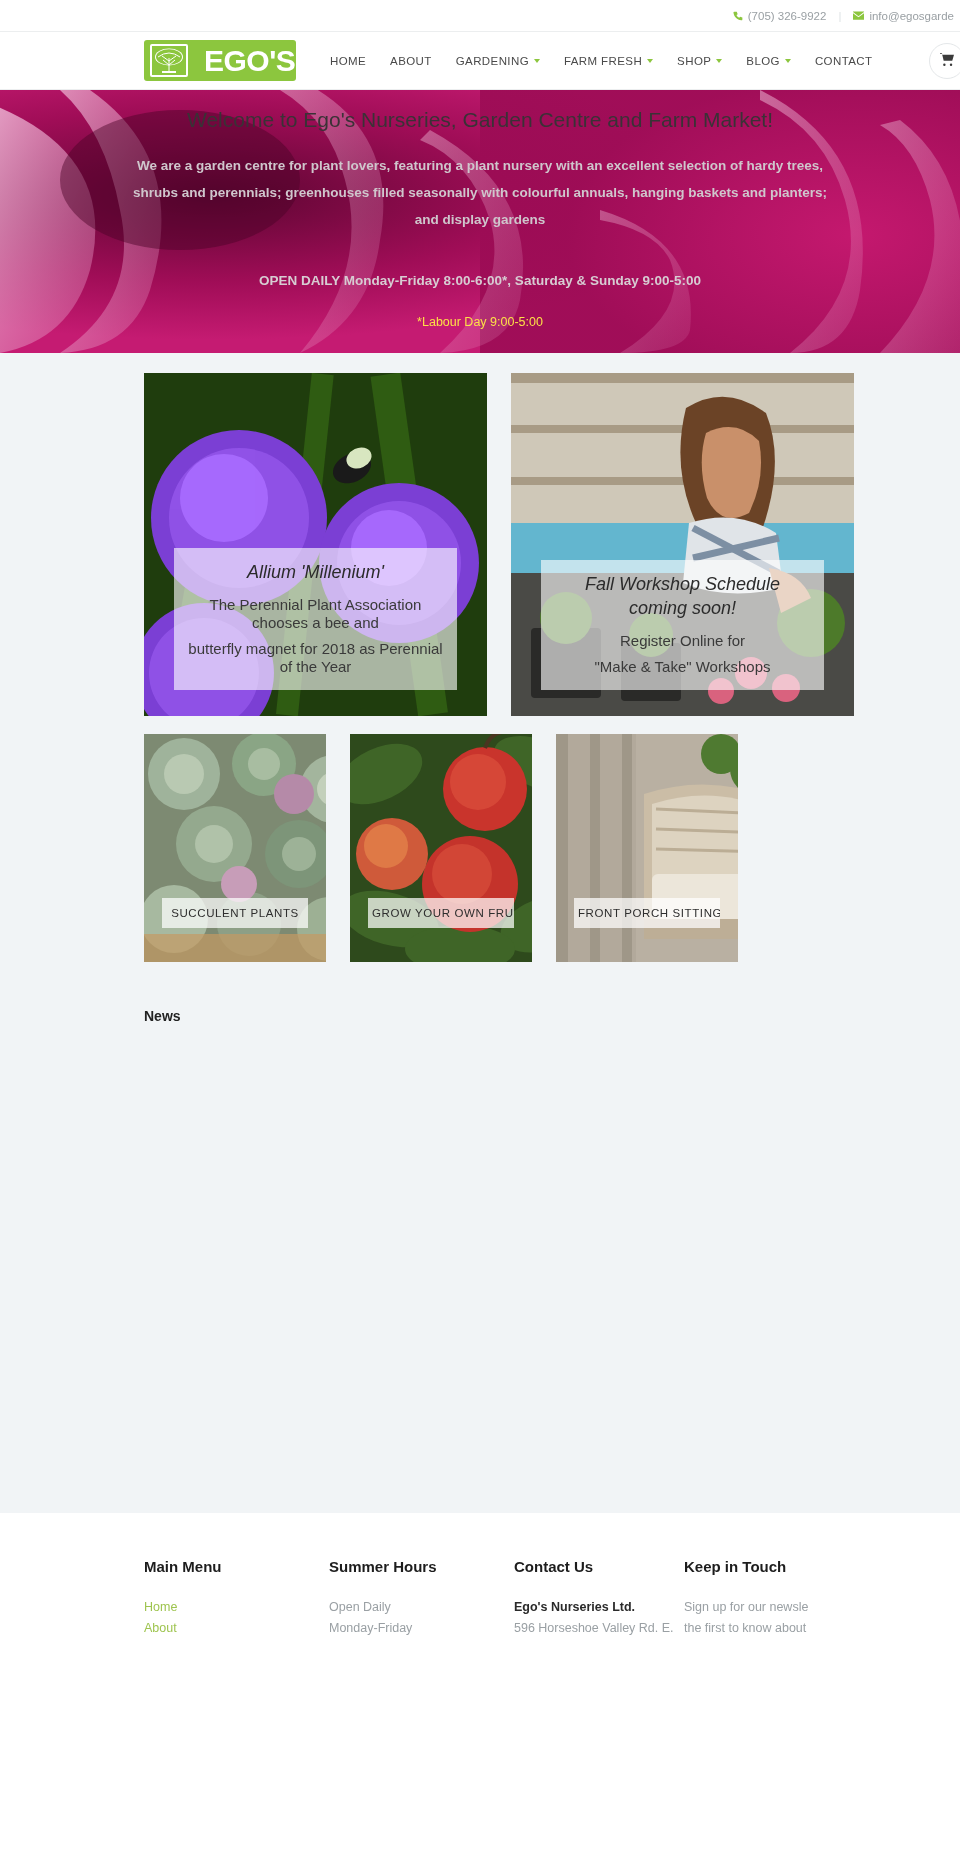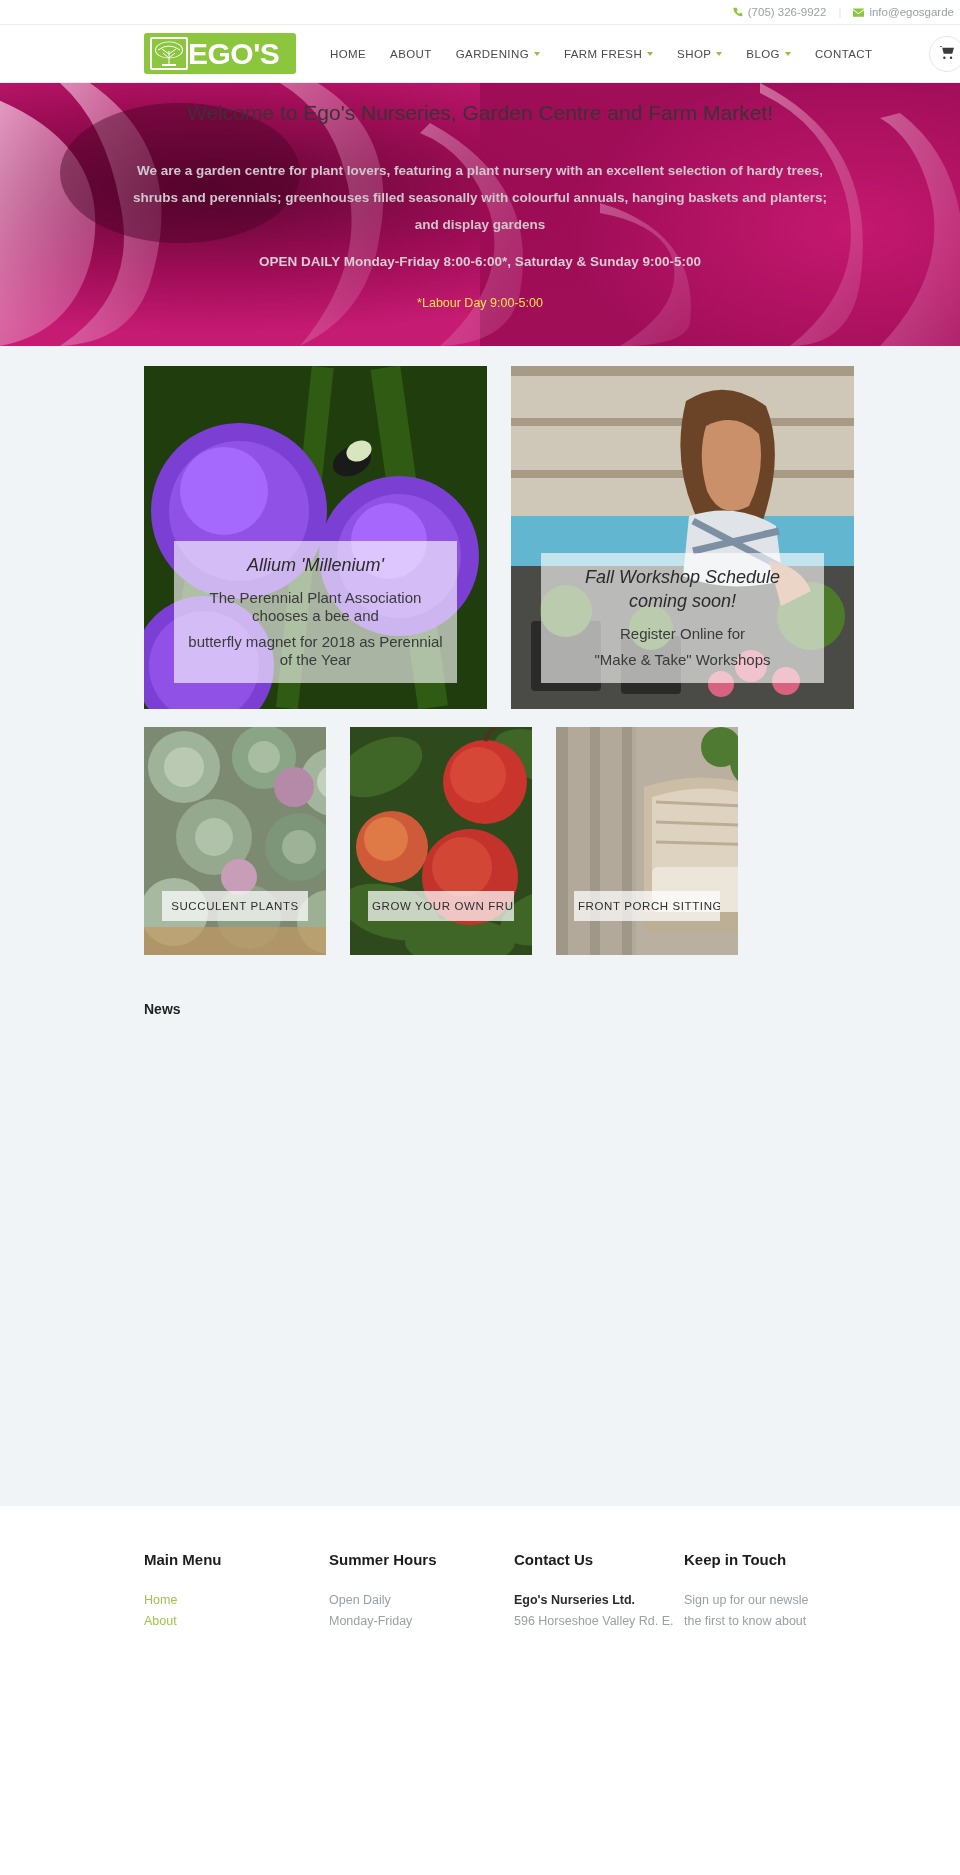--- a/index.html
+++ b/index.html
@@ -7,21 +7,21 @@
     width: 960px;
     background: #ffffff;
     font-family: "Liberation Sans", sans-serif;
     color: #333;
     overflow-x: hidden;
   }
   body { width: 960px; position: relative; }
 
   
   .topbar {
-    height: 25px;
+    height: 32px;
     background: #ffffff;
     border-bottom: 1px solid #eceeef;
     display: flex;
     align-items: center;
     justify-content: flex-end;
     padding-right: 6px;
     font-size: 11.5px;
     color: #9aa0a4;
   }
   .topbar-item { display: flex; align-items: center; gap: 5px; white-space: nowrap; }
@@ -38,21 +38,21 @@
     align-items: center;
     padding-left: 144px;
     position: relative;
   }
   .logo {
     width: 152px; height: 41px;
     background: #8cc63e;
     border-radius: 3px;
     display: flex; align-items: center;
     padding-left: 6px;
-    gap: 0;
+    gap: 16px;
     flex: none;
   }
   .logo-mark {
     width: 38px; height: 33px;
     border: 2px solid #ffffff;
     border-radius: 2px;
     position: relative;
     overflow: hidden;
     flex: none;
   }
@@ -103,33 +103,33 @@
   .hero-inner {
     position: relative;
     z-index: 2;
     text-align: center;
     padding-top: 18px;
   }
   .hero-title {
     font-size: 21px;
     color: #3a3236;
     font-weight: normal;
-    margin-bottom: 32px;
+    margin-bottom: 20px;
     white-space: nowrap;
   }
   .hero-sub {
     font-size: 13.5px;
     font-weight: bold;
     color: #cfc6cc;
     line-height: 27px;
     max-width: 760px;
     margin: 0 auto;
   }
   .hero-hours {
-    margin-top: 16px;
+    margin-top: 40px;
     font-size: 13.5px;
     font-weight: bold;
     color: #d7ccd2;
     white-space: nowrap;
   }
   .hero-note {
     margin-top: 27px;
     font-size: 12.5px;
     color: #fde047;
     font-weight: normal;

